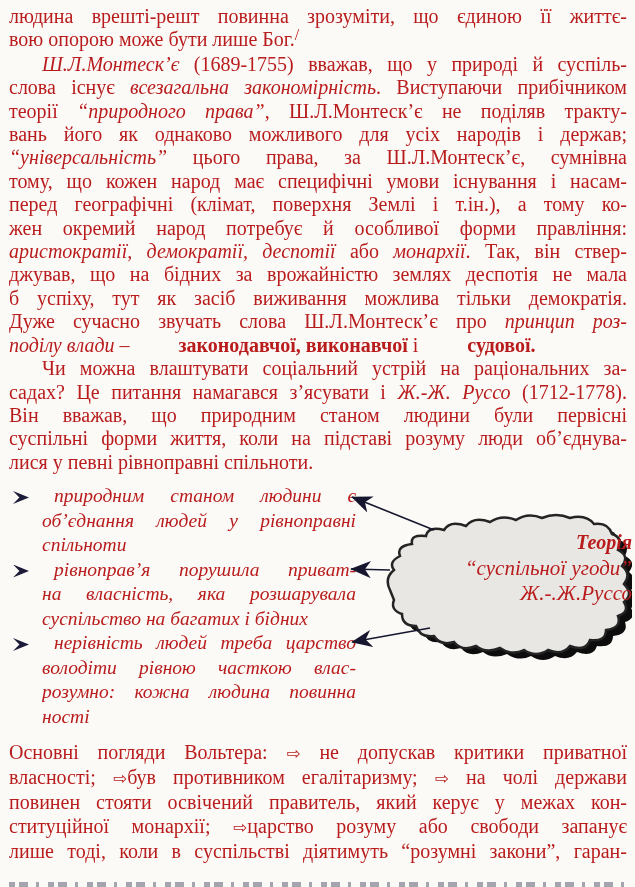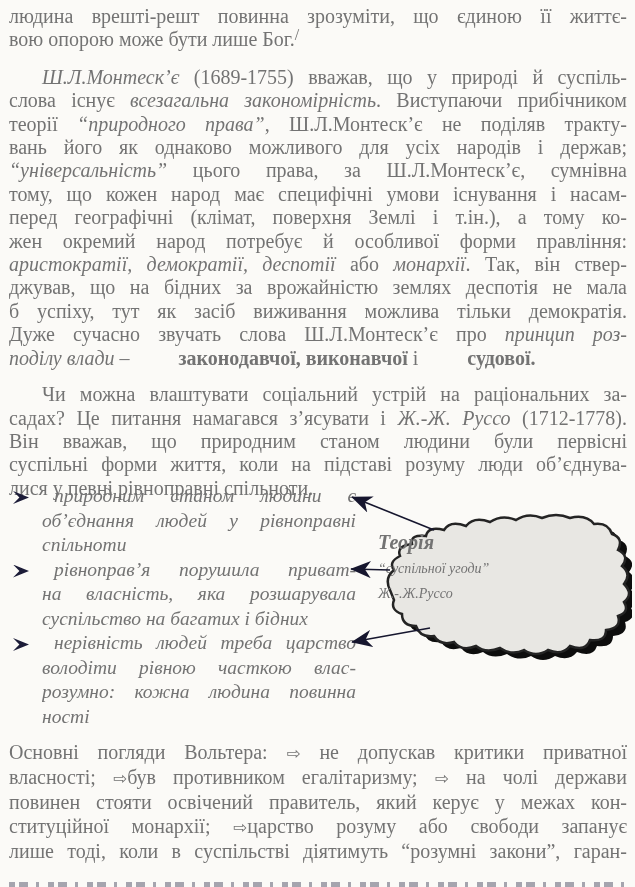--- a/index.html
+++ b/index.html
@@ -1,59 +1,59 @@
 <!DOCTYPE html>
 <html><head>
 <meta charset="utf-8">
 <style>
   html,body{margin:0;padding:0;}
   .page{
     position:relative;
     width:635px;height:887px;
     background:#fbfaf7;
     font-family:"Liberation Serif", serif;
-    color:#737373;
+    color:#b91c1c;
     overflow:hidden;
   }
   .textblock{position:absolute;left:9px;width:618px;}
   .top-block{top:5px;}
   .top-block .line{font-size:20px;line-height:23.4px;}
   .bottom-block{top:740px;}
   .bottom-block .line{font-size:20px;line-height:24px;}
   .para{margin:0;}
   .line{
     text-align:justify;
     text-align-last:justify;
     white-space:normal;
     overflow:hidden;
   }
   .line.nj{text-align-last:left;}
-  .line.ind{text-indent:33px;margin-top:13px;}
+  .line.ind{text-indent:33px;}
   .s-i{font-style:italic;}
   .s-b{font-weight:700;margin-left:44px;}
   .s-arr{font-family:"DejaVu Sans", sans-serif;font-size:17px;}
   .s-mark{position:relative;top:-6px;font-size:16px;}
 
   .mid-section{position:absolute;left:0;top:474px;width:516px;height:266px;text-decoration:underline;}
   .bullets{position:absolute;left:9px;top:10px;width:347px;}
   .bullet{position:relative;padding-left:33px;}
   .bullet .marker{
     position:absolute;left:4px;top:7px;
     width:16px;height:13px;background:#1c1c38;
     clip-path:polygon(0 0,100% 50%,0 100%,40% 50%);
   }
   .bullet-body{font-style:italic;}
   .bullet-body .line{font-size:19.5px;line-height:24.5px;}
   .bullet-body .line.bf{text-indent:12px;}
 
   .blob{position:absolute;left:378px;top:30px;width:254px;height:160px;}
   .blob svg{position:absolute;left:0;top:0;}
-  .blob-text{position:absolute;left:0;top:24px;width:100%;text-align:left;font-style:italic;}
+  .blob-text{position:absolute;left:0;top:24px;width:100%;text-align:right;font-style:italic;}
   .blob-title{font-size:20px;font-weight:700;line-height:28px;}
-  .blob-sub{font-size:14px;line-height:25px;}
+  .blob-sub{font-size:21px;line-height:25px;}
 
   .arrows{position:absolute;left:0;top:0;width:635px;height:266px;}
 
   .cutoff{
     position:absolute;left:9px;right:9px;bottom:0;height:5px;
     background:repeating-linear-gradient(90deg,
       #3c3c55 0 6px, transparent 6px 10px,
       #3c3c55 10px 19px, transparent 19px 27px,
       #3c3c55 27px 30px, transparent 30px 39px);
     opacity:.45;

